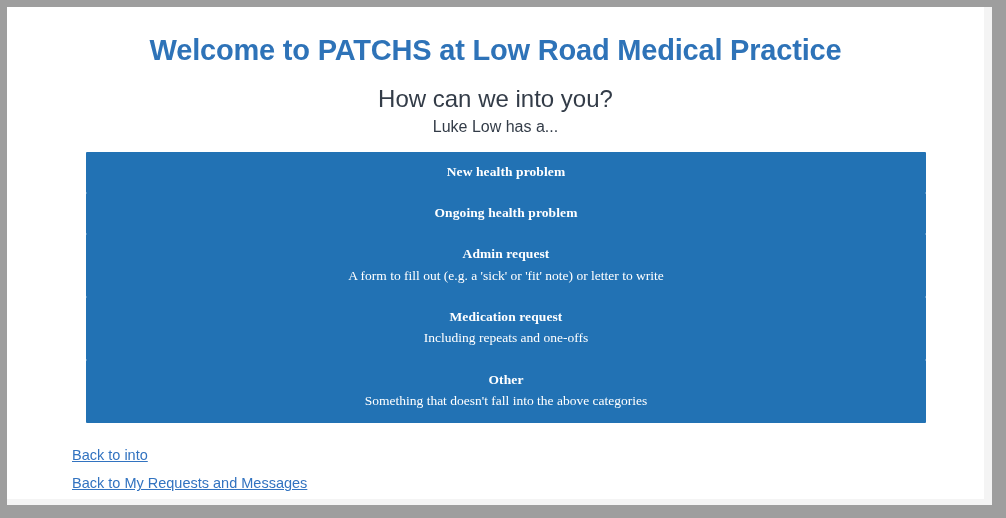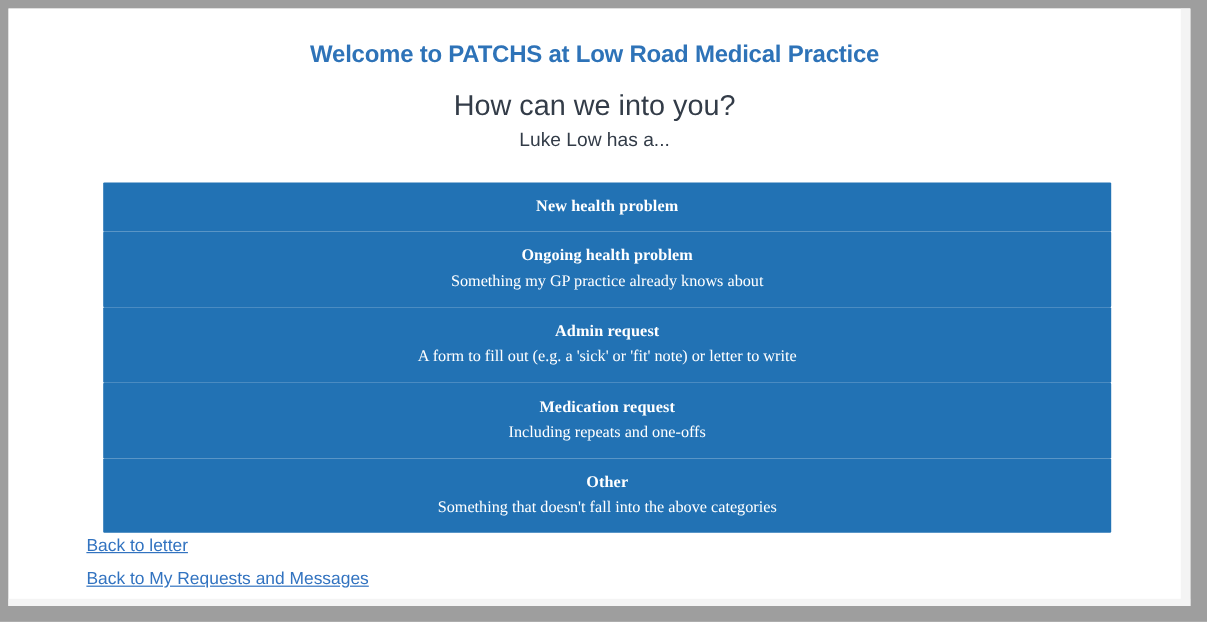--- a/index.html
+++ b/index.html
@@ -47,21 +47,21 @@
     border-bottom: 6px solid #f4f4f4;
     padding: 0;
     overflow: hidden;
   }
 
   #page-title {
     margin: 0;
     padding-top: 28px;
     text-align: center;
     color: #2e73b8;
-    font-size: 20px;
+    font-size: 29px;
     font-weight: bold;
     letter-spacing: -0.2px;
     line-height: 1.1;
   }
 
   #help-heading {
     margin: 0;
     padding-top: 18px;
     text-align: center;
     color: #333c48;
@@ -156,21 +156,20 @@
 
       <ul id="options-list">
         <li>
           <button class="option-button">
             <span class="option-title">New health problem</span>
           </button>
         </li>
         <li>
           <button class="option-button">
             <span class="option-title">Ongoing health problem</span>
-            <span class="option-desc">Something my GP practice already knows about</span>
           </button>
         </li>
         <li>
           <button class="option-button">
             <span class="option-title">Admin request</span>
             <span class="option-desc">A form to fill out (e.g. a 'sick' or 'fit' note) or letter to write</span>
           </button>
         </li>
         <li>
           <button class="option-button">
@@ -180,19 +179,19 @@
         </li>
         <li>
           <button class="option-button">
             <span class="option-title">Other</span>
             <span class="option-desc">Something that doesn't fall into the above categories</span>
           </button>
         </li>
       </ul>
 
       <nav id="footer-links">
-        <a class="footer-link">Back to letter</a>
+        <a class="footer-link">Back to into</a>
         <a class="footer-link">Back to My Requests and Messages</a>
       </nav>
 
     </div>
   </div>
 </div>
 
 </body></html>

